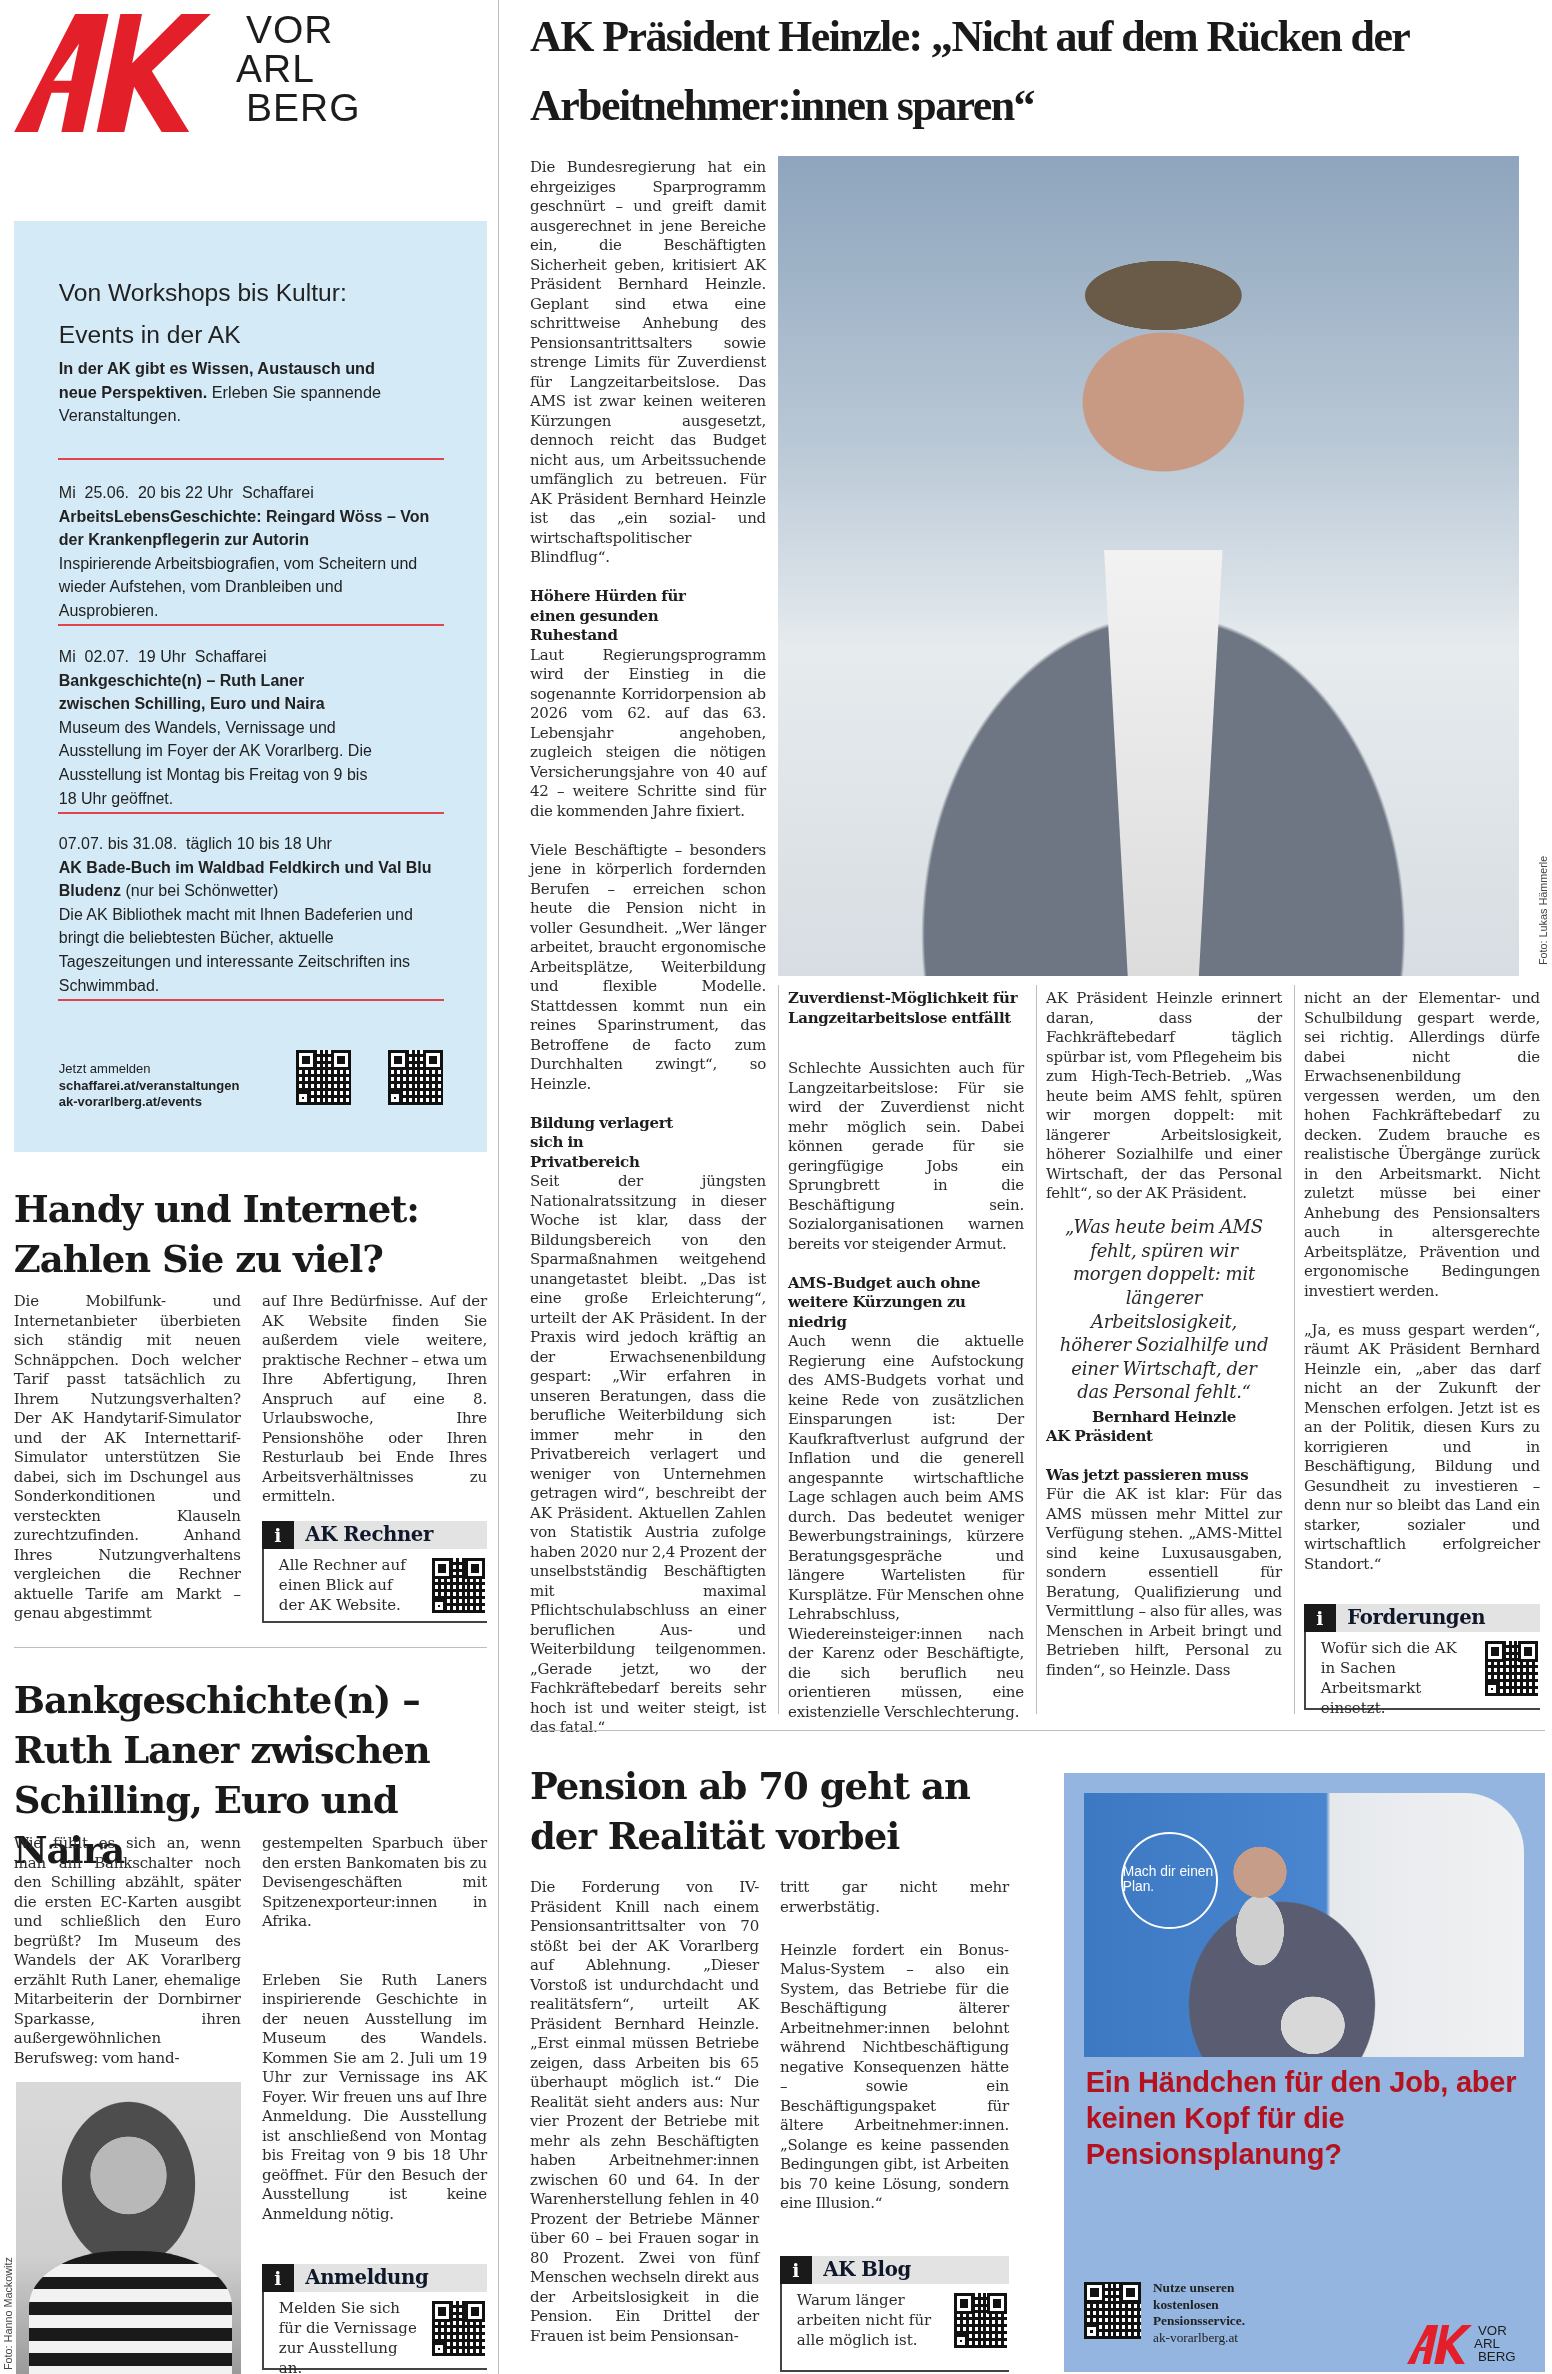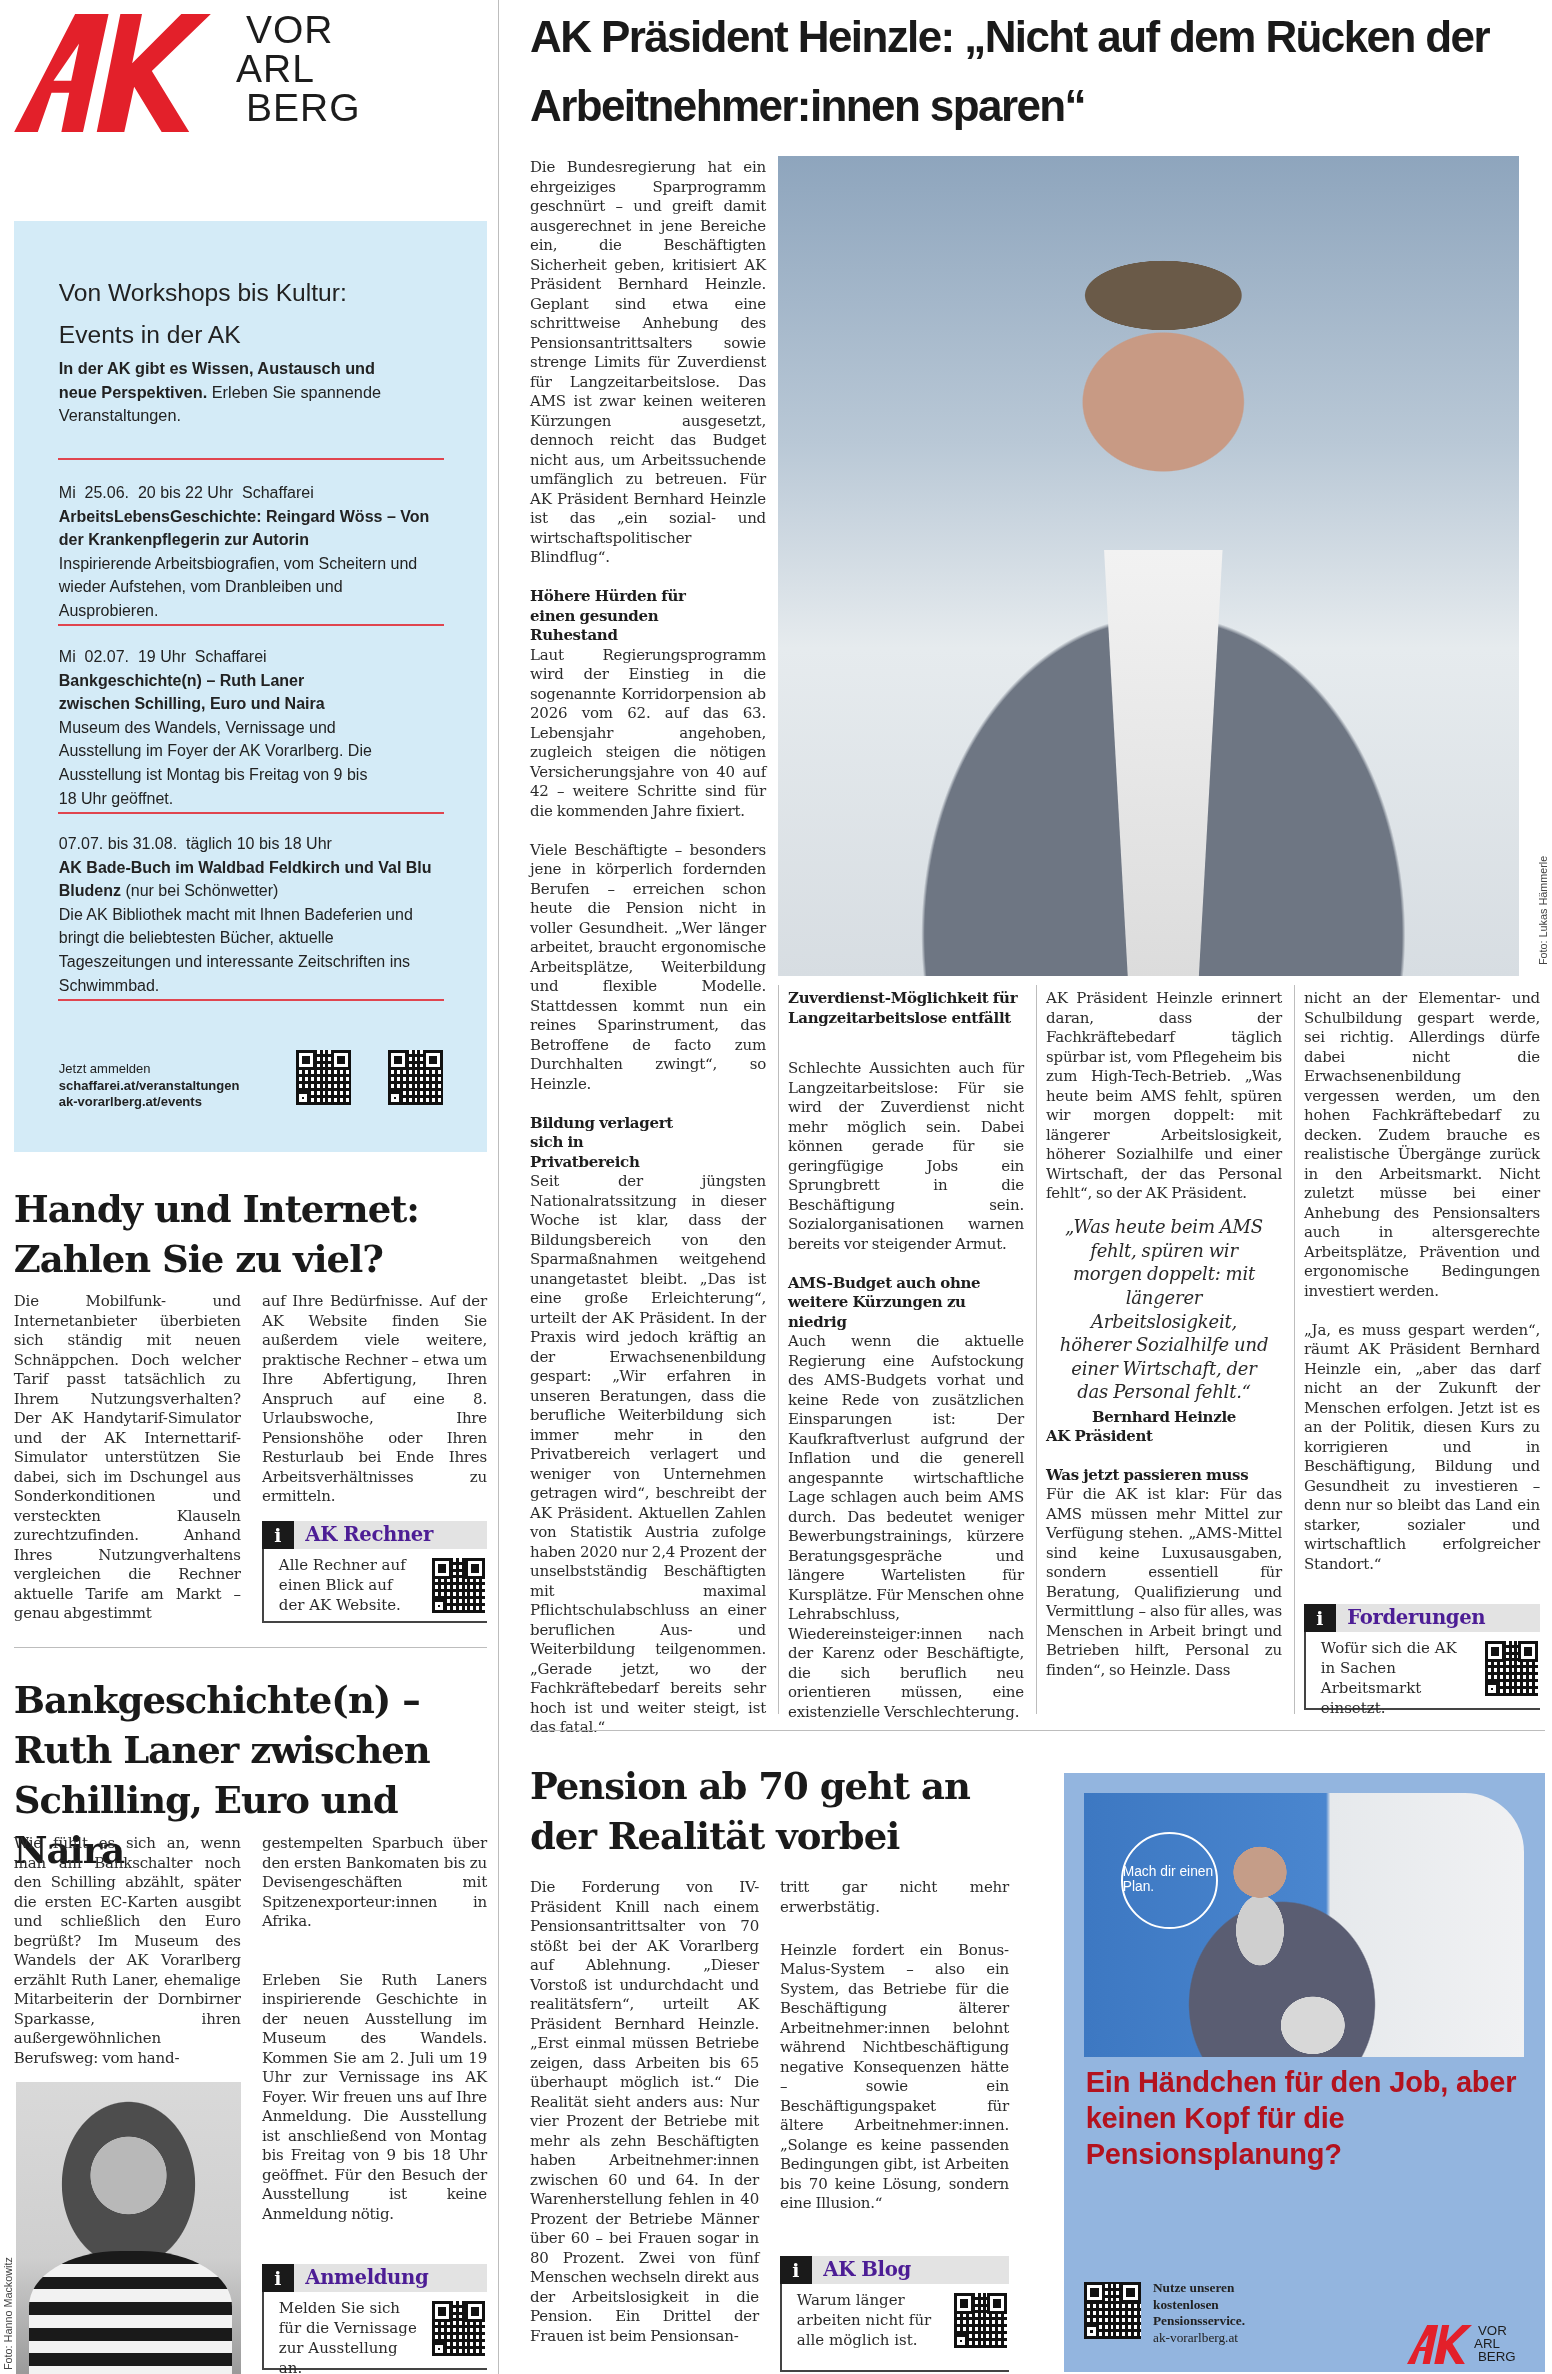--- a/index.html
+++ b/index.html
@@ -11,21 +11,21 @@
 .body-text p.tight{margin-bottom:0}
 .subhead{font-weight:bold;font-size:15px;line-height:19.5px;text-align:left;letter-spacing:-0.3px;color:#1e1e1e}
 .vrule{position:absolute;width:1px;background:#bdbdbd}
 
 
 .logo-ak{position:absolute;left:13.8px;top:13.8px;width:197px;height:118px}
 .logo-words{position:absolute;left:246px;top:9.9px;font-family:"Liberation Sans",sans-serif;font-size:39px;line-height:39px;color:#1c1c1c;letter-spacing:1px}
 .logo-words div:nth-child(2){margin-left:-9.9px}
 
 
-.headline{position:absolute;left:530px;top:2px;width:1015px;font-family:Liberation Sans, sans-serif;font-weight:bold;font-size:44px;line-height:69px;color:#1a1a1a;letter-spacing:-1.6px}
+.headline{position:absolute;left:530px;top:2px;width:1015px;font-family:Liberation Serif, serif;font-weight:bold;font-size:44px;line-height:69px;color:#1a1a1a;letter-spacing:-1.6px}
 
 
 .events{position:absolute;left:13.8px;top:221px;width:473px;height:931px;background:#d4ebf7}
 .events .inner{position:absolute;left:45px;right:45px;font-family:"Liberation Sans",sans-serif;color:#222}
 .ev-title{top:51px;font-size:24.6px;line-height:42px;font-weight:normal;color:#1d1d1d}
 .ev-intro{top:136px;font-size:16.3px;line-height:23.6px}
 .ev-intro b{font-weight:bold}
 .ev-rule{position:absolute;left:44px;width:386px;height:2px;background:#e0454f}
 .ev-item{font-size:16px;line-height:23.6px}
 .ev-item b{font-weight:bold}
@@ -38,21 +38,21 @@
 .qr::after{right:0;top:0}
 .qr .c3{position:absolute;left:0;bottom:0;width:26%;height:26%;border:3.9px solid #111;background:#fff;box-shadow:inset 0 0 0 3px #fff,inset 0 0 0 7.9px #111}
 
 
 .arthead{position:absolute;font-family:"DejaVu Serif",serif;font-size:37px;line-height:50px;color:#1a1a1a;letter-spacing:-1px}
 
 
 .infobox{position:absolute;border-bottom:2px solid #444}
 .infobox .ib-head{height:27.6px;background:#e3e3e3;display:flex;align-items:center}
 .infobox .ib-i{width:31.5px;height:27.6px;background:#1a1a1a;color:#fff;font-family:"DejaVu Serif",serif;font-weight:bold;font-size:18.7px;display:flex;align-items:center;justify-content:center}
-.infobox .ib-title{margin-left:11.8px;font-family:"DejaVu Serif",serif;font-weight:bold;font-size:19.7px;color:#4c1d95;letter-spacing:-0.4px}
+.infobox .ib-title{margin-left:11.8px;font-family:"DejaVu Serif",serif;font-weight:bold;font-size:19.7px;color:#0f172a;letter-spacing:-0.4px}
 .infobox .ib-body{position:relative;border-left:2px solid #444;height:calc(100% - 27.6px);padding:7.9px 0 0 14.8px;font-family:"DejaVu Serif",serif;font-size:15px;line-height:19.7px;color:#2a2a2a}
 .infobox .ib-text{width:167px}
 .infobox .qr{right:2px;top:9.9px;width:53px;height:55px}
 
 
 .photo-main{position:absolute;left:778px;top:156px;width:741px;height:820px;overflow:hidden;
  background:
   radial-gradient(ellipse 18% 14% at 52% 30%, #c89a84 0 60%, transparent 61%),
   radial-gradient(ellipse 15% 6% at 52% 17%, #6a5a48 0 70%, transparent 71%),
   radial-gradient(ellipse 46% 55% at 52% 95%, #6e7683 0 70%, transparent 71%),

